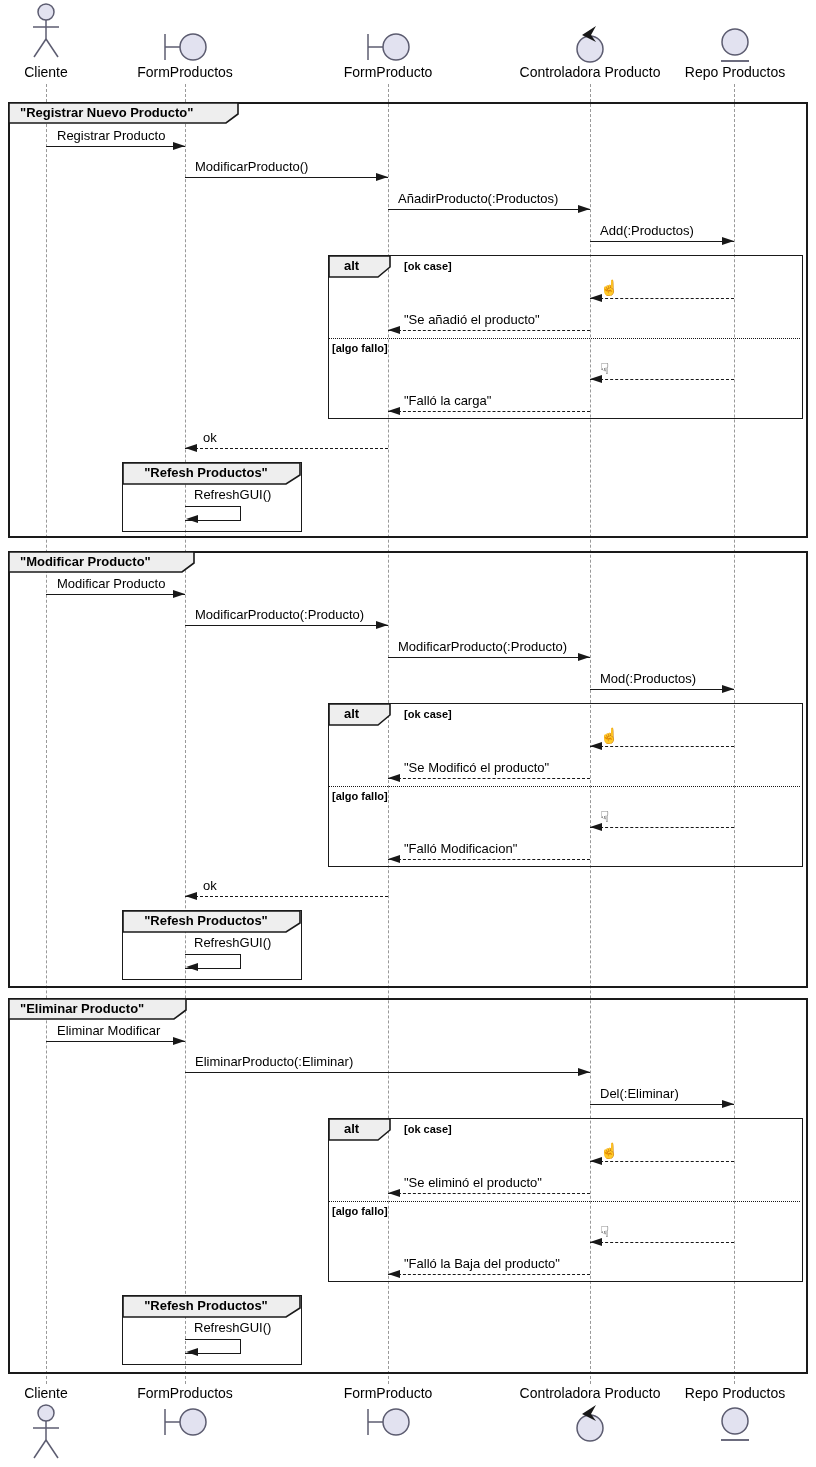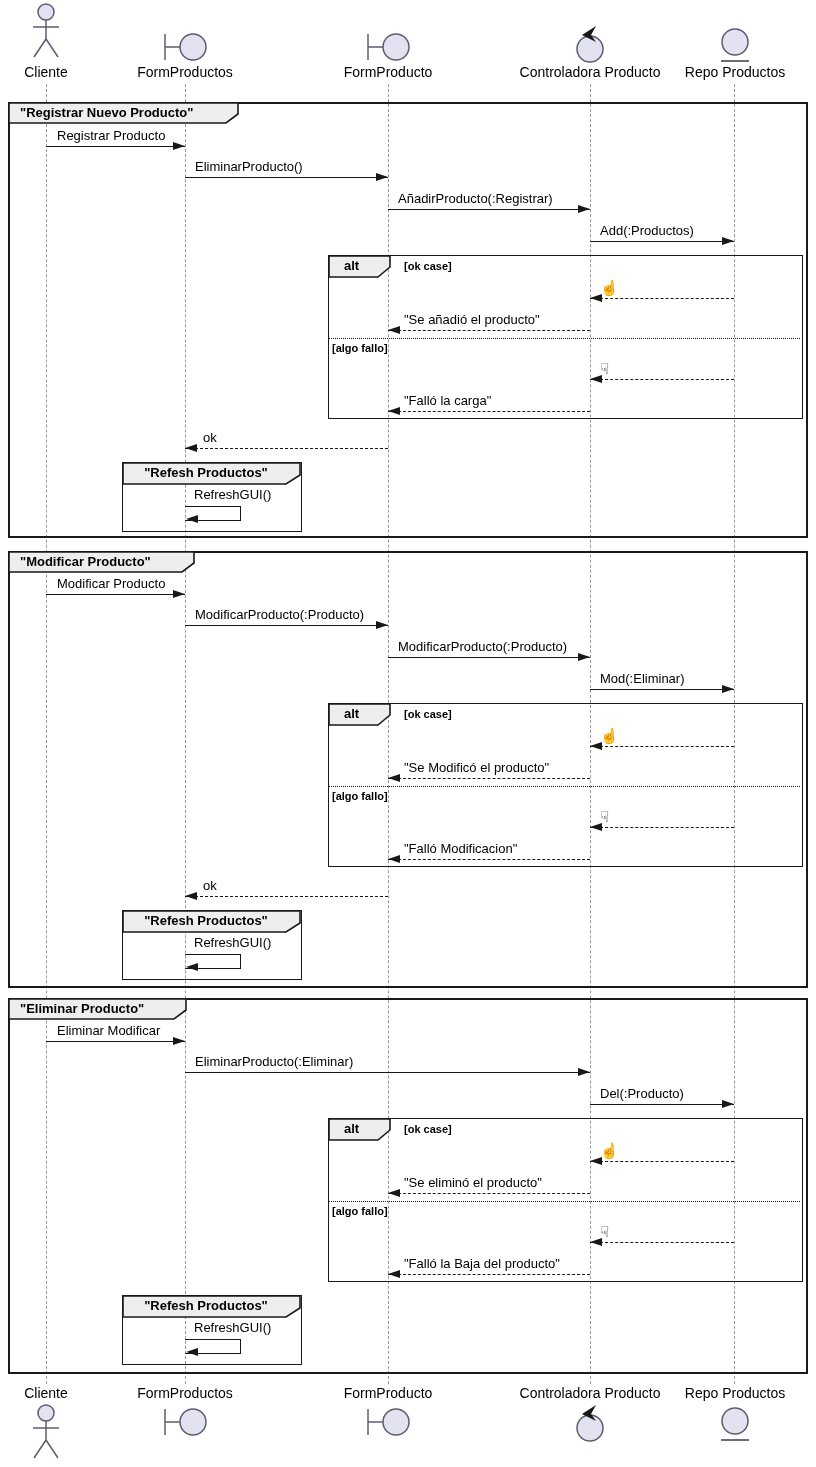--- a/index.html
+++ b/index.html
@@ -73,25 +73,25 @@
   <div class="frame" style="left:8px;top:102px;width:796px;height:432px"></div>
   <svg class="penta" style="left:8px;top:102px" width="232" height="22">
     <path d="M1 1 H230 V12 L218 21 H1 Z" fill="#EEEEEE" stroke="#1a1a1a" stroke-width="1.6"></path>
   </svg>
   <div class="ftl" style="left:20px;top:105px">"Registrar Nuevo Producto"</div>
 
   <div class="ml" style="left:57px;top:128px">Registrar Producto</div>
   <div class="ln" style="left:46px;top:146px;width:139px"></div>
   <div class="ar" style="left:173px;top:142px"></div>
 
-  <div class="ml" style="left:195px;top:159px">EliminarProducto()</div>
+  <div class="ml" style="left:195px;top:159px">ModificarProducto()</div>
   <div class="ln" style="left:185px;top:177px;width:203px"></div>
   <div class="ar" style="left:376px;top:173px"></div>
 
-  <div class="ml" style="left:398px;top:191px">AñadirProducto(:Registrar)</div>
+  <div class="ml" style="left:398px;top:191px">AñadirProducto(:Productos)</div>
   <div class="ln" style="left:388px;top:209px;width:202px"></div>
   <div class="ar" style="left:578px;top:205px"></div>
 
   <div class="ml" style="left:600px;top:223px">Add(:Productos)</div>
   <div class="ln" style="left:590px;top:241px;width:144px"></div>
   <div class="ar" style="left:722px;top:237px"></div>
 
   <div class="alt" style="left:328px;top:255px;width:473px;height:162px"></div>
   <svg class="penta" style="left:328px;top:255px" width="64" height="23">
     <path d="M1 1 H62 V12 L50 22 H1 Z" fill="#EEEEEE" stroke="#1a1a1a" stroke-width="1.6"></path>
@@ -142,21 +142,21 @@
   <div class="ar" style="left:173px;top:590px"></div>
 
   <div class="ml" style="left:195px;top:607px">ModificarProducto(:Producto)</div>
   <div class="ln" style="left:185px;top:625px;width:203px"></div>
   <div class="ar" style="left:376px;top:621px"></div>
 
   <div class="ml" style="left:398px;top:639px">ModificarProducto(:Producto)</div>
   <div class="ln" style="left:388px;top:657px;width:202px"></div>
   <div class="ar" style="left:578px;top:653px"></div>
 
-  <div class="ml" style="left:600px;top:671px">Mod(:Eliminar)</div>
+  <div class="ml" style="left:600px;top:671px">Mod(:Productos)</div>
   <div class="ln" style="left:590px;top:689px;width:144px"></div>
   <div class="ar" style="left:722px;top:685px"></div>
 
   <div class="alt" style="left:328px;top:703px;width:473px;height:162px"></div>
   <svg class="penta" style="left:328px;top:703px" width="64" height="23">
     <path d="M1 1 H62 V12 L50 22 H1 Z" fill="#EEEEEE" stroke="#1a1a1a" stroke-width="1.6"></path>
   </svg>
   <div class="ftl" style="left:344px;top:706px">alt</div>
   <div class="guard" style="left:404px;top:708px">[ok case]</div>
 
@@ -199,21 +199,21 @@
   <div class="ftl" style="left:20px;top:1001px">"Eliminar Producto"</div>
 
   <div class="ml" style="left:57px;top:1023px">Eliminar Modificar</div>
   <div class="ln" style="left:46px;top:1041px;width:139px"></div>
   <div class="ar" style="left:173px;top:1037px"></div>
 
   <div class="ml" style="left:195px;top:1054px">EliminarProducto(:Eliminar)</div>
   <div class="ln" style="left:185px;top:1072px;width:405px"></div>
   <div class="ar" style="left:578px;top:1068px"></div>
 
-  <div class="ml" style="left:600px;top:1086px">Del(:Producto)</div>
+  <div class="ml" style="left:600px;top:1086px">Del(:Eliminar)</div>
   <div class="ln" style="left:590px;top:1104px;width:144px"></div>
   <div class="ar" style="left:722px;top:1100px"></div>
 
   <div class="alt" style="left:328px;top:1118px;width:473px;height:162px"></div>
   <svg class="penta" style="left:328px;top:1118px" width="64" height="23">
     <path d="M1 1 H62 V12 L50 22 H1 Z" fill="#EEEEEE" stroke="#1a1a1a" stroke-width="1.6"></path>
   </svg>
   <div class="ftl" style="left:344px;top:1121px">alt</div>
   <div class="guard" style="left:404px;top:1123px">[ok case]</div>
 

